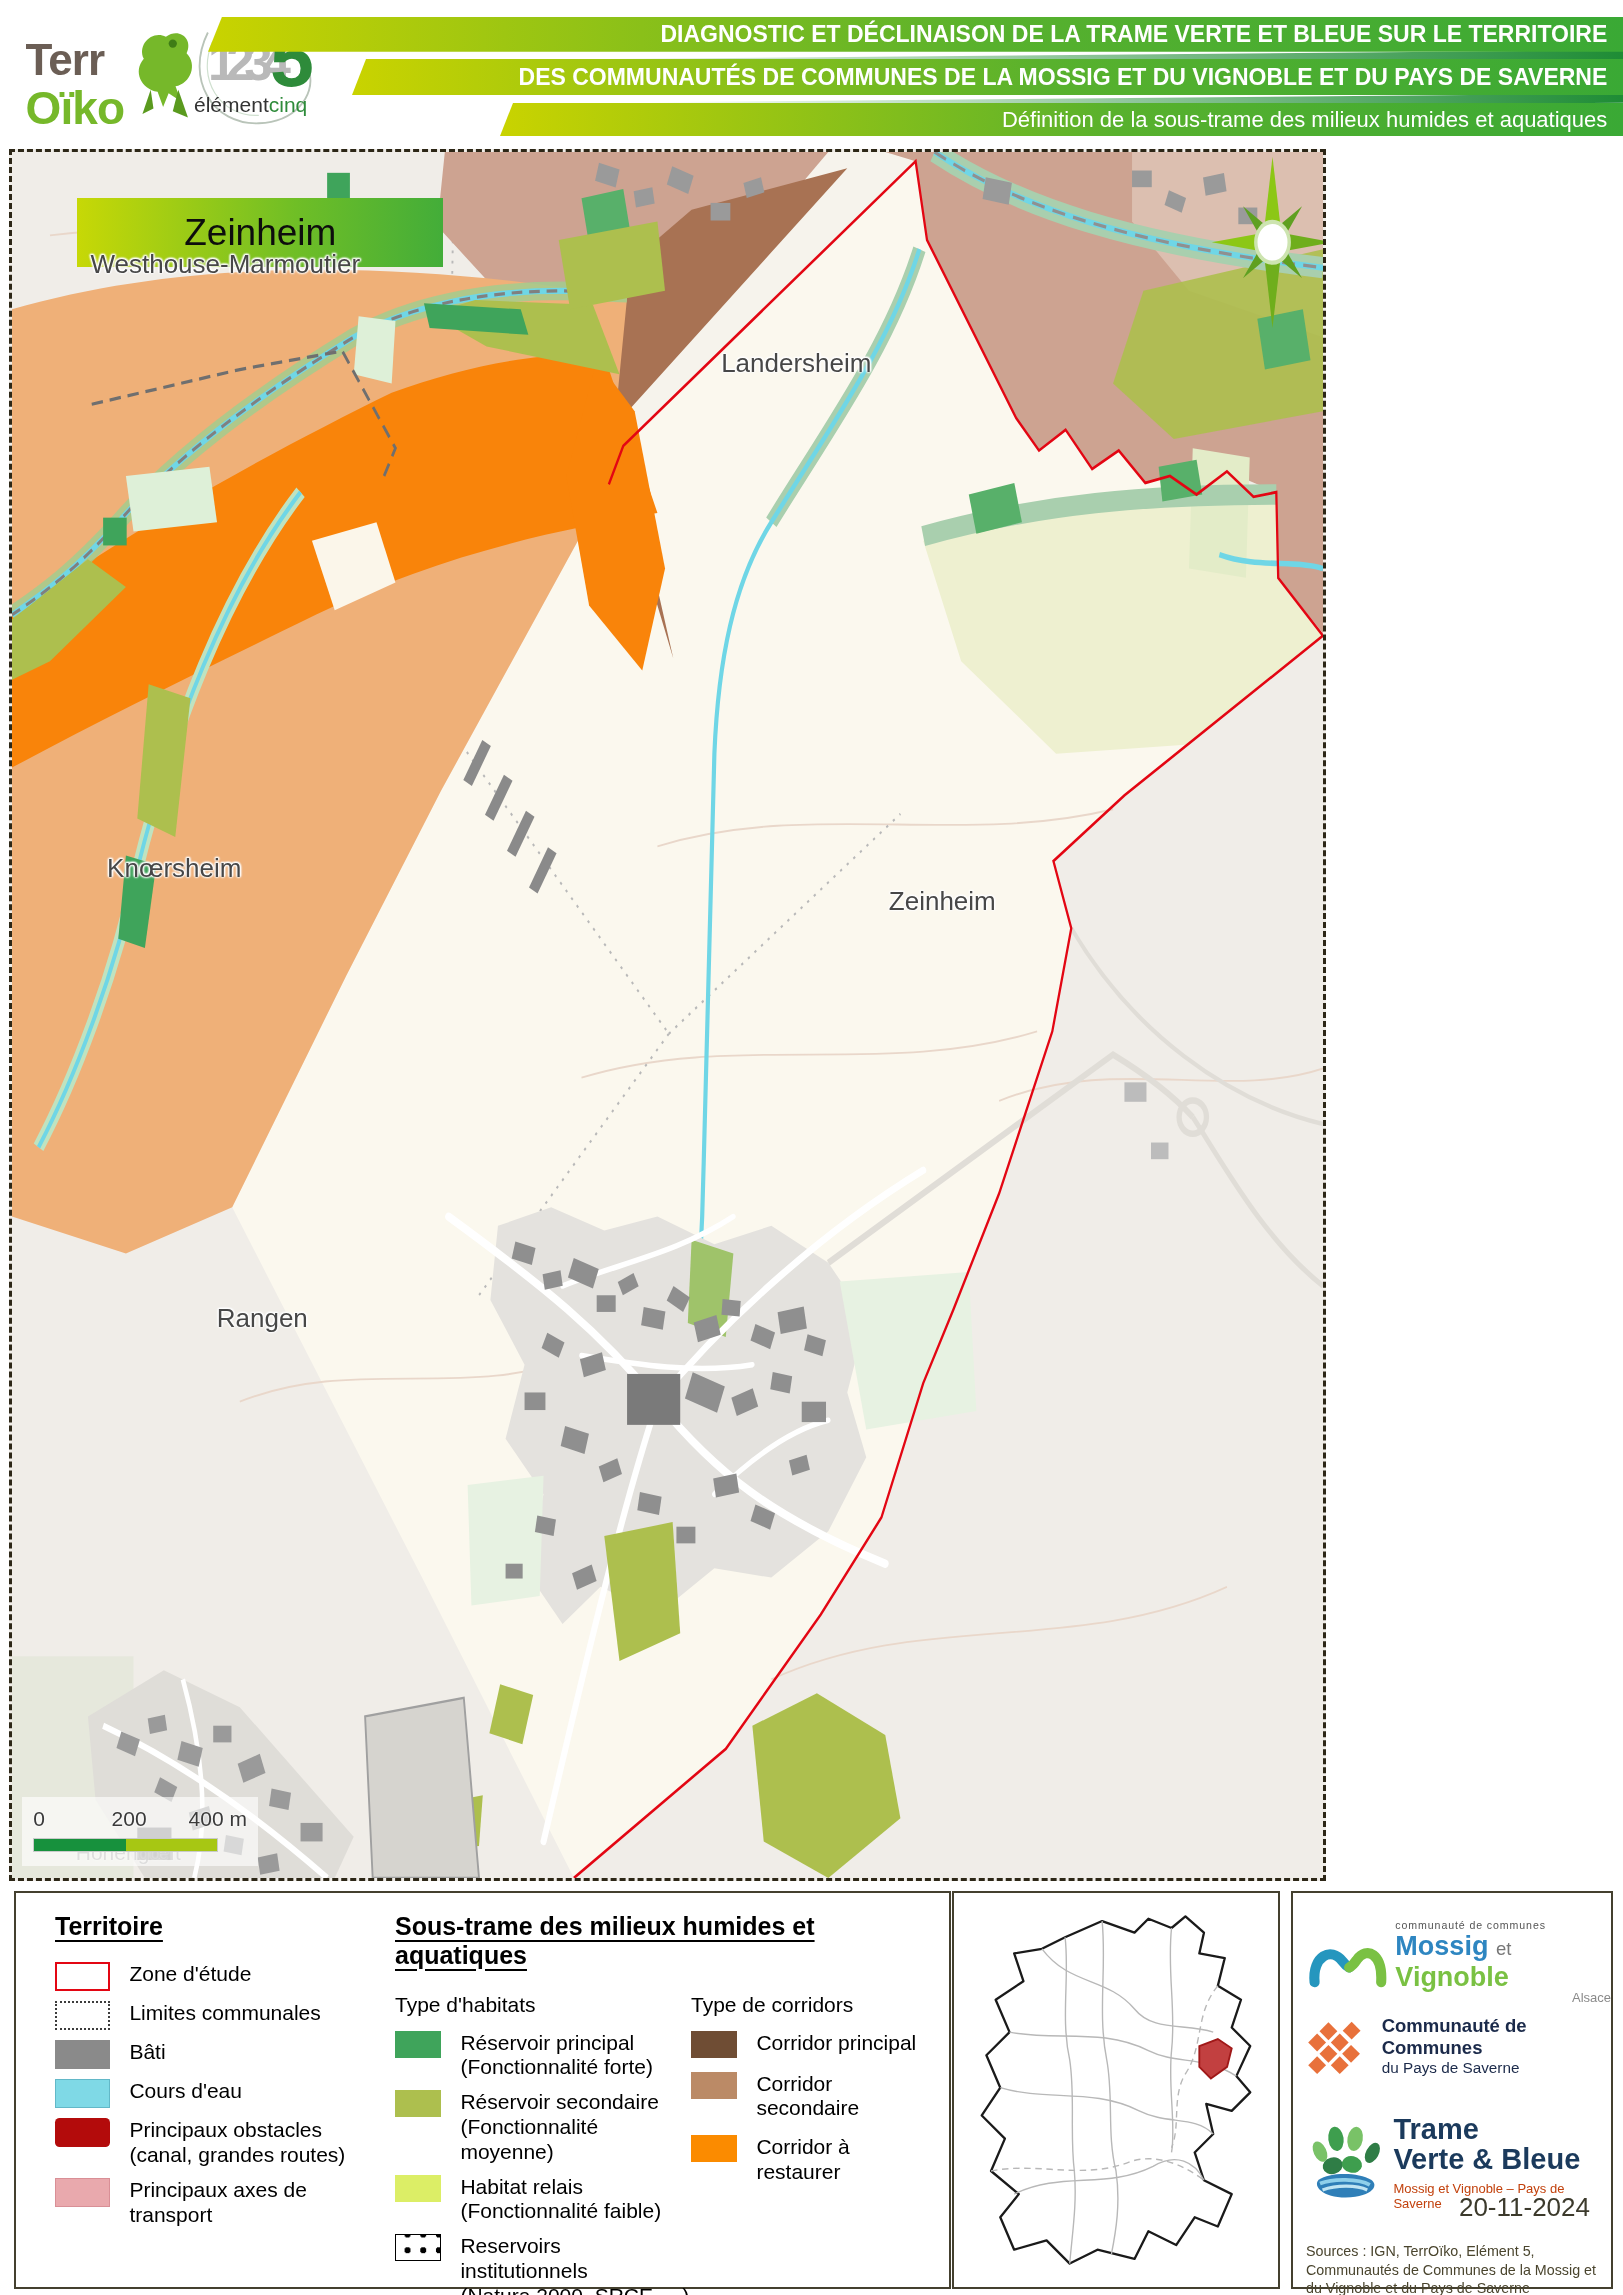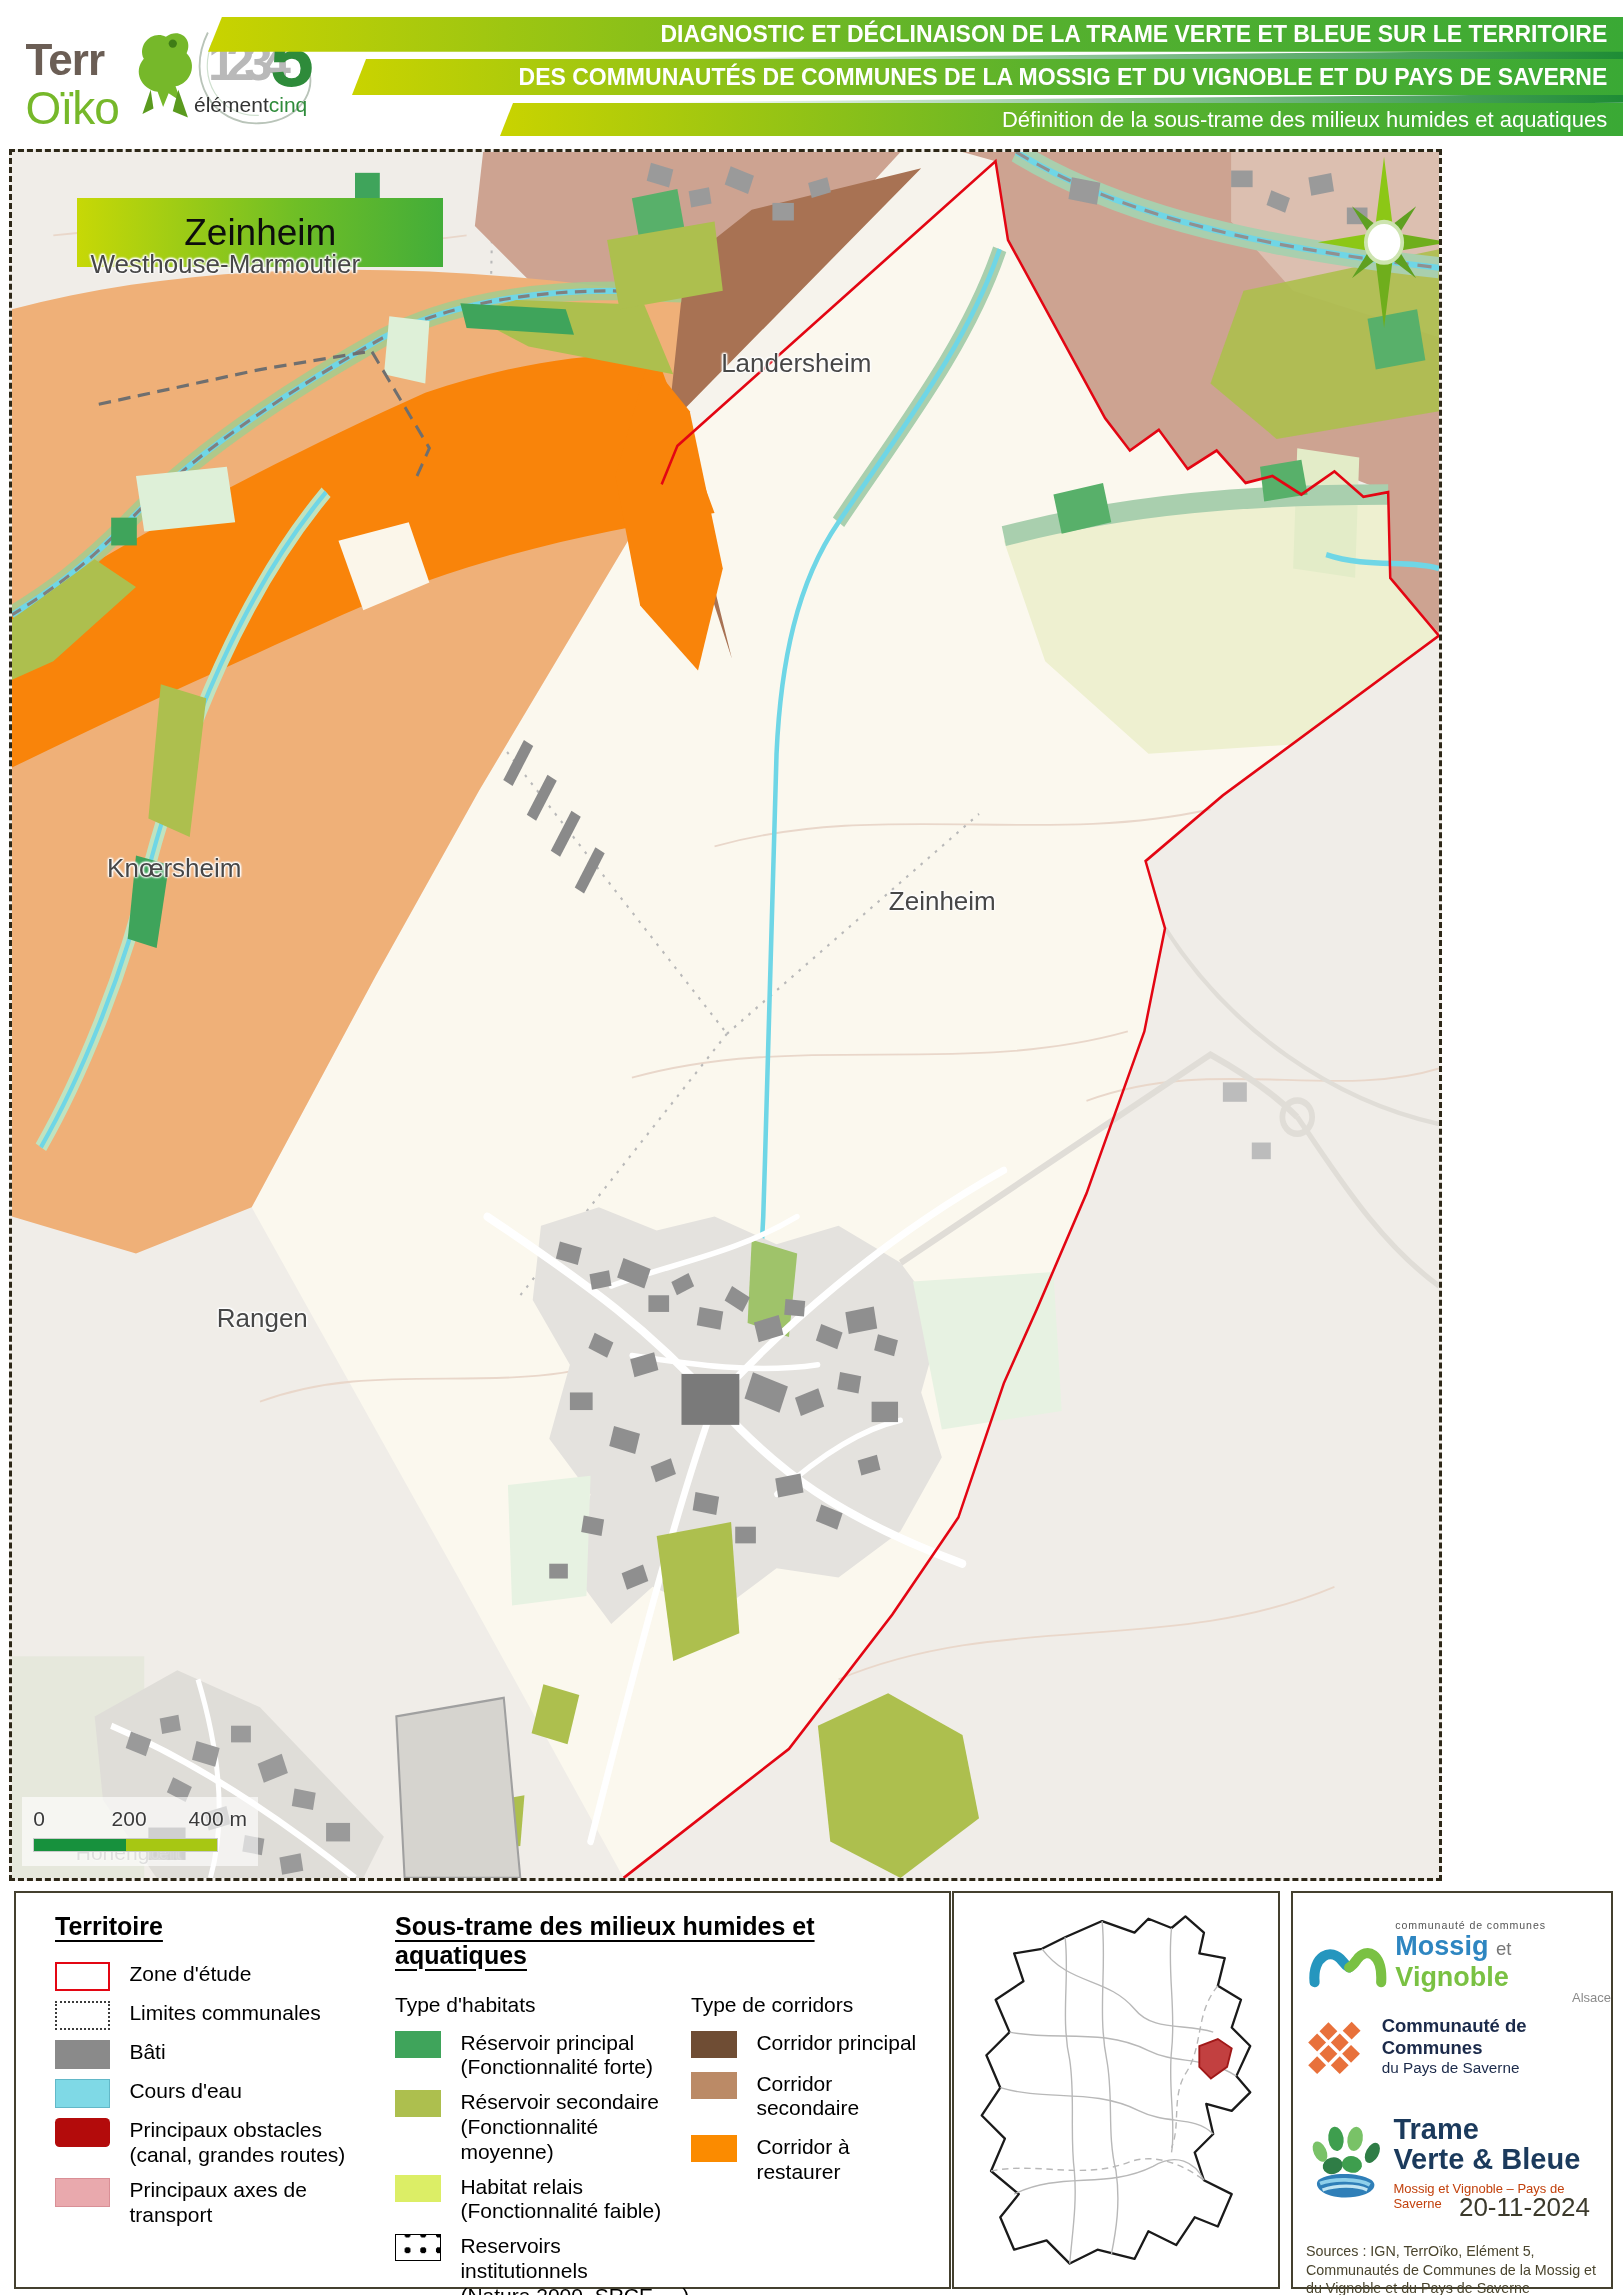--- a/index.html
+++ b/index.html
@@ -3,39 +3,39 @@
 <meta charset="utf-8">
 <style>
   html,body{margin:0;padding:0;background:#fff;}
   #page{position:relative;width:1623px;height:2295px;background:#ffffff;overflow:hidden;
         font-family:"Liberation Sans",sans-serif;}
 
   
   #header{position:absolute;left:0;top:0;width:1623px;height:149px;background:#fff;}
   #terroiko{position:absolute;left:25.5px;top:18.5px;width:153px;height:111px;}
   #terroiko .t1{position:absolute;left:0;top:16px;font-size:44px;font-weight:bold;color:#6b5e55;letter-spacing:-0.9px;}
-  #terroiko .t2{position:absolute;left:0;top:62px;font-size:46px;font-weight:normal;color:#76b82a;letter-spacing:-0.9px;}
+  #terroiko .t2{position:absolute;left:0;top:62px;font-size:46px;font-weight:bold;color:#76b82a;letter-spacing:-0.9px;}
   #frog{position:absolute;left:104px;top:4.6px;}
   #element5{position:absolute;left:194px;top:18.5px;width:139px;height:116px;}
   #element5 .digits{position:absolute;left:14px;top:14px;font-size:51px;font-weight:bold;color:#b9b9b9;letter-spacing:-10.2px;}
   #element5 .five{position:absolute;left:76px;top:-5.6px;font-size:79px;font-weight:bold;color:#2e8b3a;}
   #element5 .nm{position:absolute;left:0px;top:74px;font-size:21px;color:#333;white-space:nowrap;}
   #element5 .nm .green{color:#2e8b3a;}
   #element5 svg{position:absolute;left:-14px;top:-4.6px;}
   .banner{position:absolute;right:0;color:#fff;display:flex;align-items:center;justify-content:flex-end;
           background:linear-gradient(90deg,#c9d300,#58b12d 55%,#3aa935);}
   #banner1{top:16.7px;left:208px;height:35px;font-size:23px;font-weight:bold;padding-right:15.7px;clip-path:polygon(14px 0,100% 0,100% 100%,0 100%);}
   #banner2{top:59px;left:352px;height:36px;font-size:23px;font-weight:bold;padding-right:15.7px;clip-path:polygon(14px 0,100% 0,100% 100%,0 100%);}
   #banner3{top:103px;left:500px;height:33px;font-size:22px;font-weight:normal;padding-right:15.7px;clip-path:polygon(13px 0,100% 0,100% 100%,0 100%);}
   .swoosh{position:absolute;right:0;height:9.3px;background:linear-gradient(90deg,rgba(30,140,53,0),#1e8c35);}
   #sw1{top:55px;left:509px;transform:skewY(-.5deg);}
   #sw2{top:98px;left:648px;transform:skewY(-.5deg);}
 
   
-  #map-area{position:absolute;left:9.3px;top:149px;width:1433px;height:1732px;box-sizing:border-box;
+  #map-area{position:absolute;left:9.3px;top:149px;width:1317px;height:1732px;box-sizing:border-box;
             border:3.2px dashed #2d2717;background:#f0ede8;}
   #map-area svg.base{position:absolute;left:0;top:0;width:100%;height:100%;}
   .maplabel{position:absolute;transform:translate(-50%,-50%);font-size:26px;color:#474747;white-space:nowrap;
             text-shadow:0 0 2.8px #fff,0 0 2.8px #fff,0.9px 0.9px 1.9px #fff,-0.9px -0.9px 1.9px #fff,0.9px -0.9px 1.9px #fff,-0.9px 0.9px 1.9px #fff;}
   #title-box{position:absolute;left:65px;top:46px;width:366px;height:69px;
              background:linear-gradient(90deg,#c7d806,#6fbe26 60%,#43ad39);
              display:flex;align-items:center;justify-content:center;font-size:37px;color:#0d0d0d;}
   #scalebar{position:absolute;left:9.3px;top:1645px;width:236px;height:69px;background:rgba(255,255,255,.62);}
   #scalebar .tick{position:absolute;top:10.2px;font-size:21px;color:#3a3a3a;text-shadow:0 0 2.3px #fff,0 0 2.3px #fff;}
   #sb-bar{position:absolute;left:11.6px;top:41px;width:183px;height:12px;border:1.4px solid #c9cbca;display:flex;}

